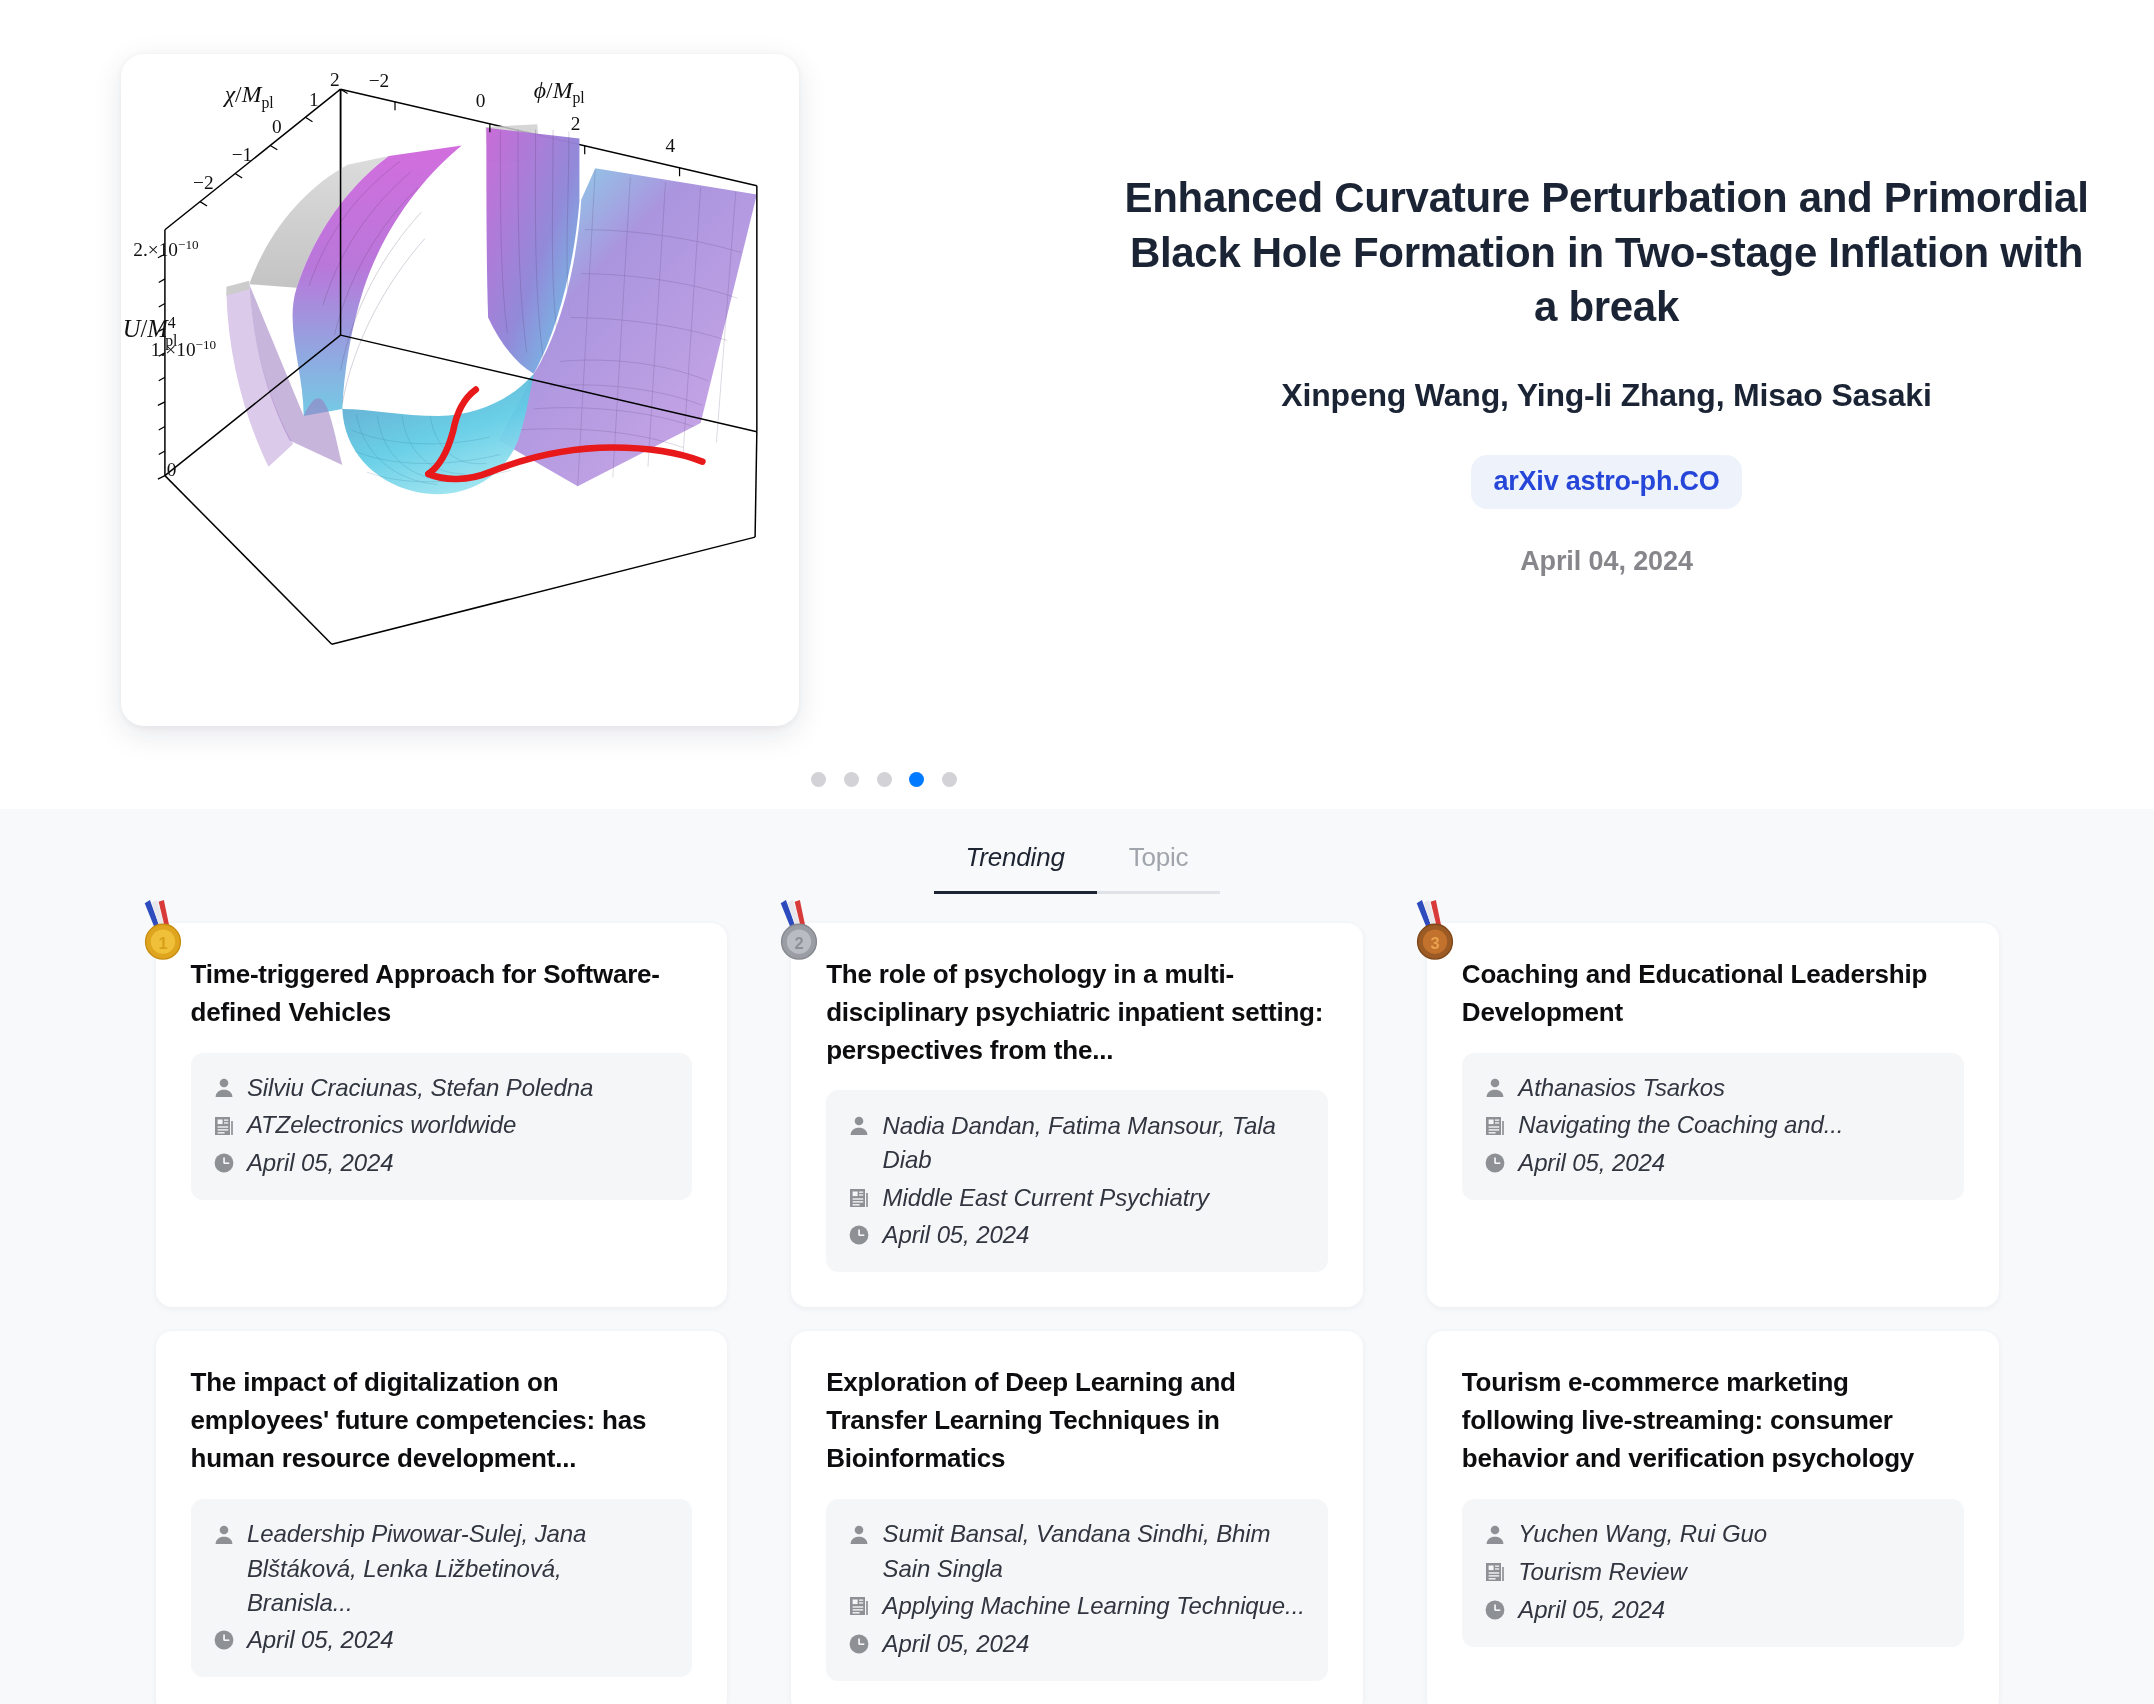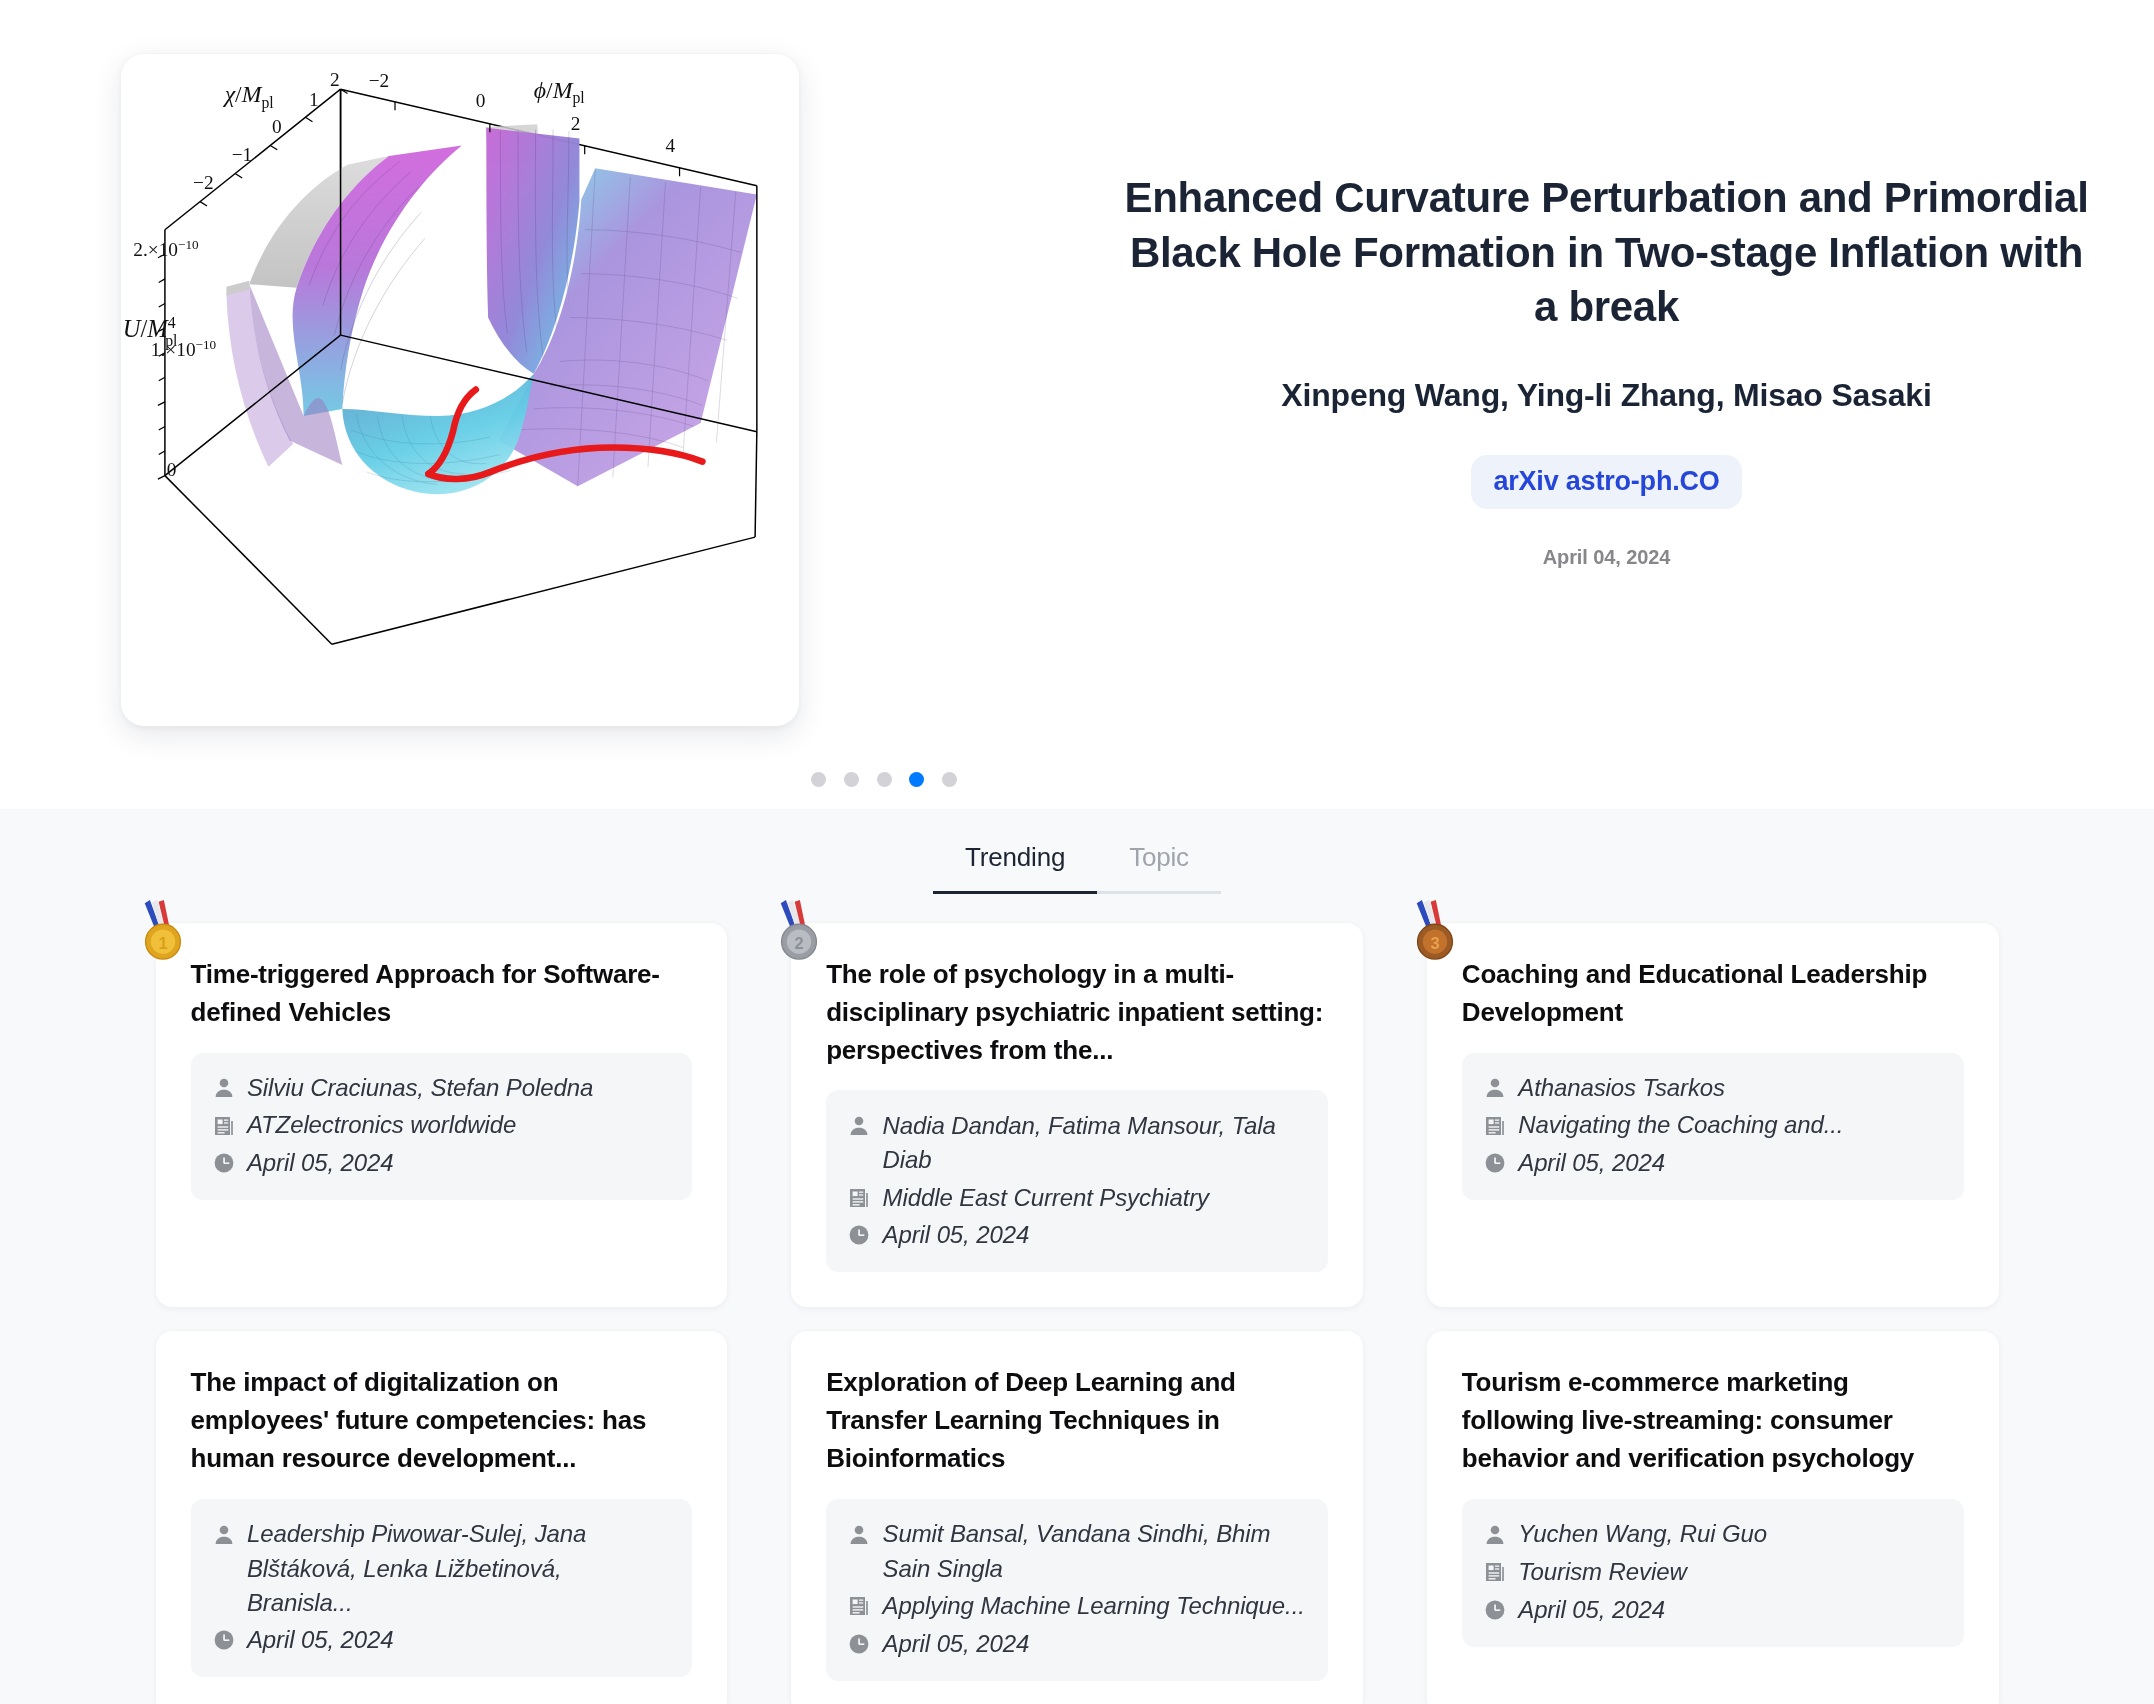--- a/index.html
+++ b/index.html
@@ -64,21 +64,21 @@
     background: #eef2fa;
     color: #2546d8;
     font-weight: 700;
     font-size: 27px;
     padding: 10.5px 22px 12.3px;
     border-radius: 16px;
     letter-spacing: -0.2px;
   }
   .hero-date {
     margin-top: 37px;
-    font-size: 20px;
+    font-size: 27px;
     font-weight: 700;
     color: #86868b;
     letter-spacing: -0.1px;
   }
 
   .dots {
     position: absolute;
     left: 0; right: 0;
     top: 772px;
     display: flex;
@@ -114,20 +114,21 @@
     font-weight: 400;
     letter-spacing: -0.2px;
     border-bottom: 3.5px solid #dfe2e7;
     cursor: pointer;
     background: none;
     font-family: "Liberation Sans", sans-serif;
   }
   .tab.active {
     color: #1d2532;
     border-bottom-color: #1d2532;
+    font-style: italic;
   }
 
   .cards-grid {
     margin: 29px auto 0;
     width: 1843px;
     display: grid;
     grid-template-columns: repeat(3, 1fr);
     column-gap: 64px;
     row-gap: 24.6px;
   }

